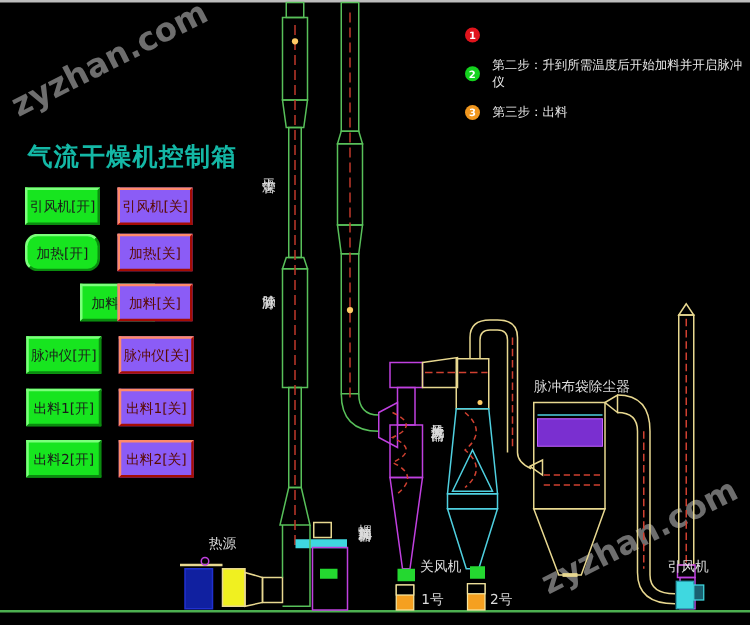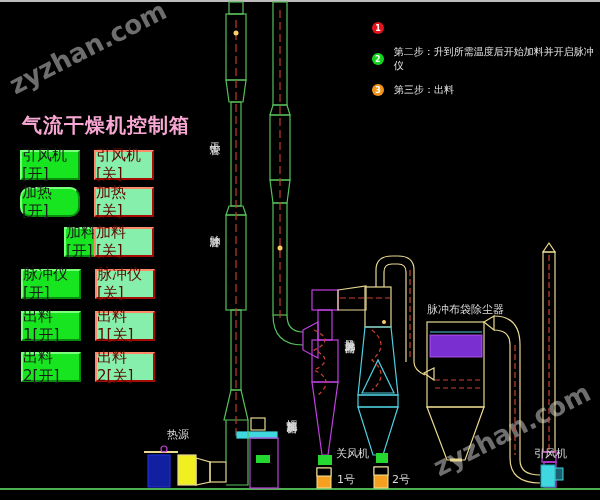--- a/index.html
+++ b/index.html
@@ -1,21 +1,21 @@
 <!DOCTYPE html>
 <html><head>
   <meta charset="utf-8">
   <style>
     html, body { margin: 0; padding: 0; background: #000; }
     body { width: 600px; height: 500px; position: relative; overflow: hidden; font-family: "DejaVu Sans", sans-serif; }
     .topline { position: absolute; left: 0; top: 0; width: 600px; height: 2px; background: #bdbdbd; }
-    .panel-title { position: absolute; left: 22px; top: 112px; color: #f9a8d4; font-size: 20px; font-weight: bold; letter-spacing: 1px; }
-    .btn { position: absolute; width: 60px; height: 30px; box-sizing: border-box; display: flex; align-items: center; justify-content: center; font-size: 15px; color: #1a1a1a; cursor: pointer; }
+    .panel-title { position: absolute; left: 22px; top: 112px; color: #14b8a6; font-size: 20px; font-weight: bold; letter-spacing: 1px; }
+    .btn { position: absolute; width: 60px; height: 30px; box-sizing: border-box; display: flex; align-items: center; justify-content: center; font-size: 11px; color: #1a1a1a; cursor: pointer; }
     .btn.on { background: #17e51f; border-top: 2px solid #7cff7c; border-left: 2px solid #7cff7c; border-right: 2px solid #0a8c0f; border-bottom: 2px solid #0a8c0f; }
-    .btn.off { background: #86efac; color: #5a0a00; border-top: 2px solid #ff8a6a; border-left: 2px solid #ff8a6a; border-right: 2px solid #a50c04; border-bottom: 2px solid #a50c04; }
+    .btn.off { background: #8b5cf6; color: #5a0a00; border-top: 2px solid #ff8a6a; border-left: 2px solid #ff8a6a; border-right: 2px solid #a50c04; border-bottom: 2px solid #a50c04; }
     .steps { position: absolute; left: 372px; top: 20px; }
     .step { display: flex; align-items: center; height: 16px; margin-bottom: 15px; }
     .step .dot { width: 12px; height: 12px; border-radius: 50%; font-size: 8px; color: #fff; display: flex; align-items: center; justify-content: center; font-weight: bold; margin-right: 10px; }
     .step .txt { color: #e8e8e8; font-size: 10px; }
     .label { position: absolute; color: #dcdcdc; font-size: 11px; }
     .vlabel { position: absolute; color: #dcdcdc; font-size: 11px; writing-mode: vertical-rl; letter-spacing: 1px; }
     .watermark { position: absolute; color: rgba(200,200,200,0.55); font-size: 26px; font-weight: bold; transform: rotate(-27deg); transform-origin: left bottom; }
     svg.diagram { position: absolute; left: 0; top: 0; }
   </style>
 </head>

